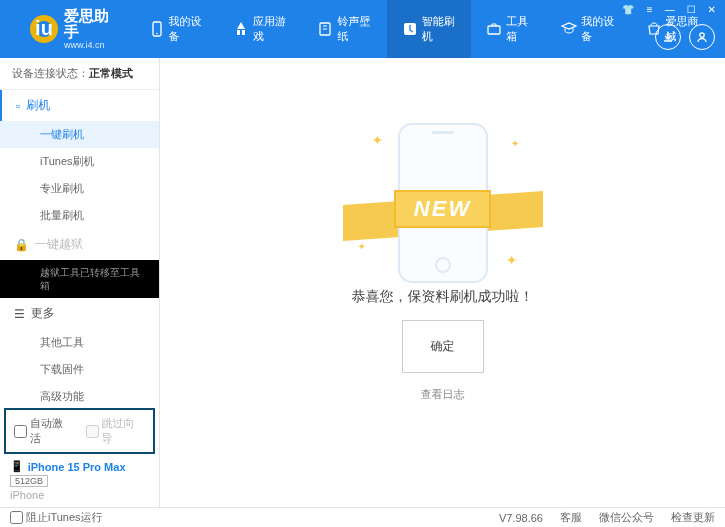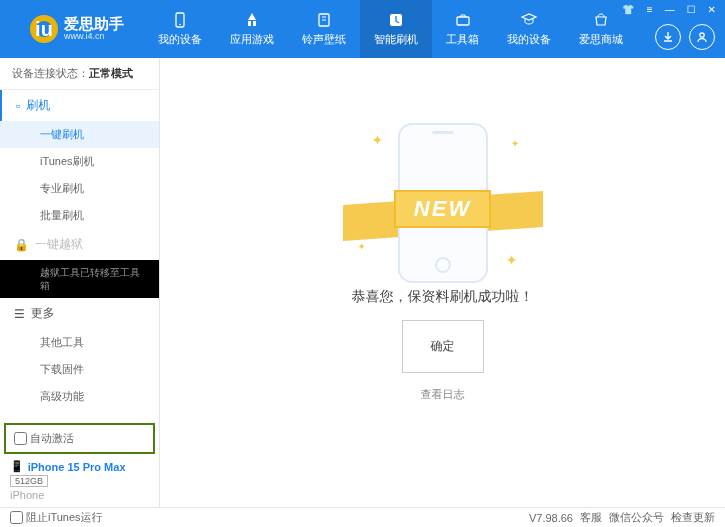--- a/index.html
+++ b/index.html
@@ -4,39 +4,39 @@
 <style>
 * { margin: 0; padding: 0; box-sizing: border-box; }
 body { font-family: "Microsoft YaHei", Arial, sans-serif; font-size: 12px; color: #333; background: #fff; width: 725px; height: 527px; overflow: hidden; }
 .header { background: #1e82e8; height: 58px; display: flex; align-items: center; padding: 0 10px; position: relative; }
 .logo { display: flex; align-items: center; color: #fff; margin-right: 20px; }
 .logo-icon { width: 28px; height: 28px; border: 6px solid #eab308; border-radius: 50%; display: flex; align-items: center; justify-content: center; font-weight: bold; font-size: 20px; margin-right: 6px; margin-left: 20px; }
 .logo-text { display: flex; flex-direction: column; line-height: 1.1; }
 .logo-title { font-size: 15px; font-weight: bold; }
 .logo-url { font-size: 9px; opacity: 0.85; }
 .nav { display: flex; height: 100%; }
-.nav-item { display: flex; flex-direction: column; align-items: center; justify-content: center; color: #fff; padding: 0 14px; cursor: pointer; font-size: 11px; gap: 3px; height: 100%; }
+.nav-item { display: flex; flex-direction: row; align-items: center; justify-content: center; color: #fff; padding: 0 14px; cursor: pointer; font-size: 11px; gap: 3px; height: 100%; }
 .nav-item.active { background: #1a6fc9; }
 .nav-icon { width: 18px; height: 18px; display: flex; align-items: center; justify-content: center; }
 .win-controls { position: absolute; top: 4px; right: 6px; display: flex; gap: 6px; color: #fff; font-size: 10px; }
 .win-btn { cursor: pointer; padding: 0 3px; }
 .side-controls { position: absolute; right: 10px; bottom: 8px; display: flex; gap: 8px; }
 .cir-btn { width: 26px; height: 26px; border: 1.5px solid #fff; border-radius: 50%; display: flex; align-items: center; justify-content: center; cursor: pointer; color: #fff; }
 .body { display: flex; height: 449px; }
 .sidebar { width: 160px; border-right: 1px solid #e5e5e5; display: flex; flex-direction: column; position: relative; }
 .status-bar { padding: 8px 12px; font-size: 11px; color: #666; border-bottom: 1px solid #eee; }
 .status-bar b { color: #333; font-weight: bold; }
 .menu { flex: 1; overflow: auto; }
 .menu-group { padding: 7px 14px; color: #555; display: flex; align-items: center; gap: 6px; cursor: pointer; }
 .menu-group.active-group { border-left: 2px solid #1e82e8; color: #1e82e8; }
 .menu-sub { padding: 6px 14px 6px 40px; color: #666; cursor: pointer; font-size: 11px; }
 .menu-sub.active { background: #e9f3fd; color: #1e82e8; }
 .menu-sub.note { background: #000000; color: #999; font-size: 10px; line-height: 1.3; padding: 6px 10px 6px 40px; }
 .lock-icon { color: #bbb; }
-.redbox { border: 2px solid #4d7c0f; margin: 4px 4px 0 4px; padding: 6px 8px; }
+.redbox { border: 2px solid #0c4a6e; margin: 4px 4px 0 4px; padding: 6px 8px; }
 .checkbox-row { display: flex; align-items: center; gap: 12px; font-size: 11px; }
 .cb { display: flex; align-items: center; gap: 3px; color: #666; cursor: pointer; }
 .cb input { margin: 0; }
 .cb.disabled { color: #bbb; }
 .device-box { padding: 6px 10px; font-size: 11px; }
 .dev-name { color: #1e82e8; font-weight: bold; display: flex; align-items: center; gap: 4px; }
 .dev-storage { display: inline-block; border: 1px solid #bbb; padding: 0 4px; font-size: 9px; color: #666; margin-top: 2px; }
 .dev-type { color: #aaa; margin-top: 2px; }
 .main { flex: 1; display: flex; flex-direction: column; align-items: center; justify-content: flex-start; padding-top: 60px; position: relative; }
 .illust { width: 190px; height: 170px; position: relative; display: flex; align-items: center; justify-content: center; }
@@ -46,21 +46,21 @@
 .ribbon-back { position: absolute; width: 200px; height: 36px; background: #f6c94f; top: 80px; left: -5px; transform: skewY(-4deg); z-index: 0; }
 .ribbon { position: absolute; top: 72px; padding: 4px 18px; background: #f9d25e; color: #fff; font-weight: bold; font-style: italic; font-size: 22px; letter-spacing: 2px; border: 2px solid #f3bc2f; z-index: 2; }
 .phone-wrap { position: relative; z-index: 1; }
 .sparkle { position: absolute; color: #f6c94f; font-size: 14px; }
 .sp1 { top: 14px; left: 24px; } .sp2 { top: 20px; right: 18px; font-size: 10px; } .sp3 { bottom: 36px; left: 10px; font-size: 10px; } .sp4 { bottom: 20px; right: 20px; }
 .msg { font-size: 14px; color: #444; font-family: Liberation Mono, monospace; }
 .ok-btn { margin-top: 14px; padding: 17px 28px; border: 1px solid #ccc; background: #fff; cursor: pointer; font-size: 12px; color: #444; }
 .view-log { margin-top: 14px; font-size: 11px; color: #888; cursor: pointer; }
 .footer { height: 20px; border-top: 1px solid #e5e5e5; display: flex; align-items: center; padding: 0 10px; font-size: 11px; color: #666; justify-content: space-between; }
 .footer-left { display: flex; align-items: center; gap: 4px; }
-.footer-right { display: flex; gap: 7px; align-items: center; }
+.footer-right { display: flex; gap: 17px; align-items: center; }
 .footer-link { color: #666; cursor: pointer; }
 svg { display: block; }
 </style>
 </head>
 <body>
 
 <div class="header">
   <div class="logo">
     <div class="logo-icon">iu</div>
     <div class="logo-text">
@@ -182,20 +182,24 @@
       <div class="menu-sub">其他工具</div>
       <div class="menu-sub">下载固件</div>
       <div class="menu-sub">高级功能</div>
     </div>
 
     <div class="redbox">
       <div class="checkbox-row">
         <label class="cb">
             <input type="checkbox" style="">
             <span>自动激活</span>
+          </label>
+        <label class="cb disabled">
+            <input type="checkbox" disabled="" style="">
+            <span>跳过向导</span>
           </label>
       </div>
     </div>
 
     <div class="device-box">
       <div class="dev-name">
         <span>📱</span>
         <span>iPhone 15 Pro Max</span>
       </div>
       <span class="dev-storage">512GB</span>

